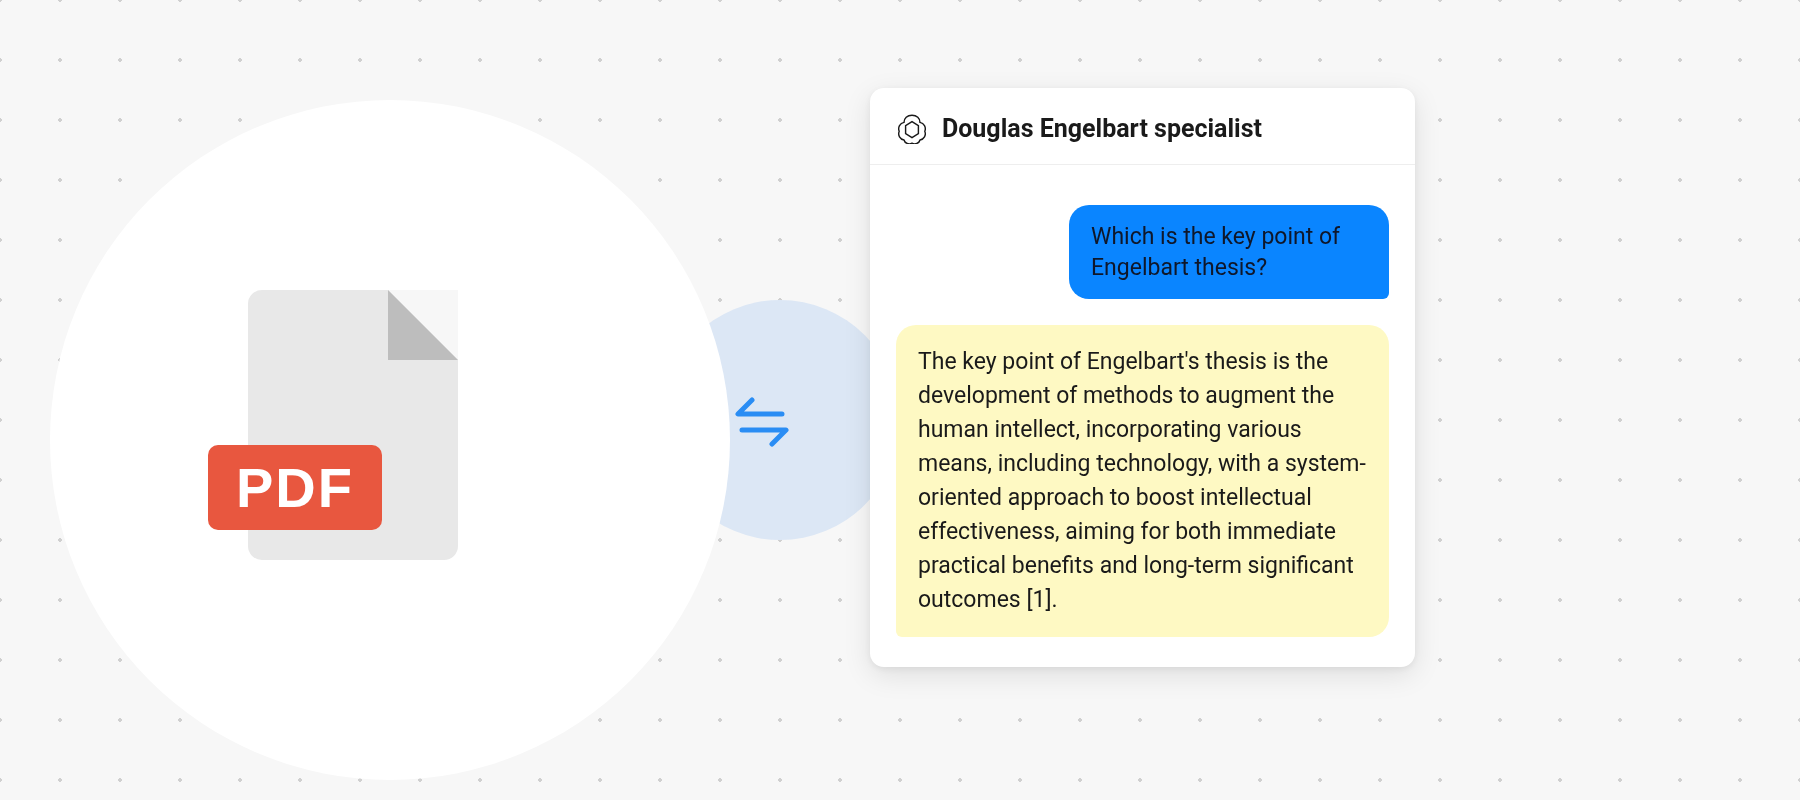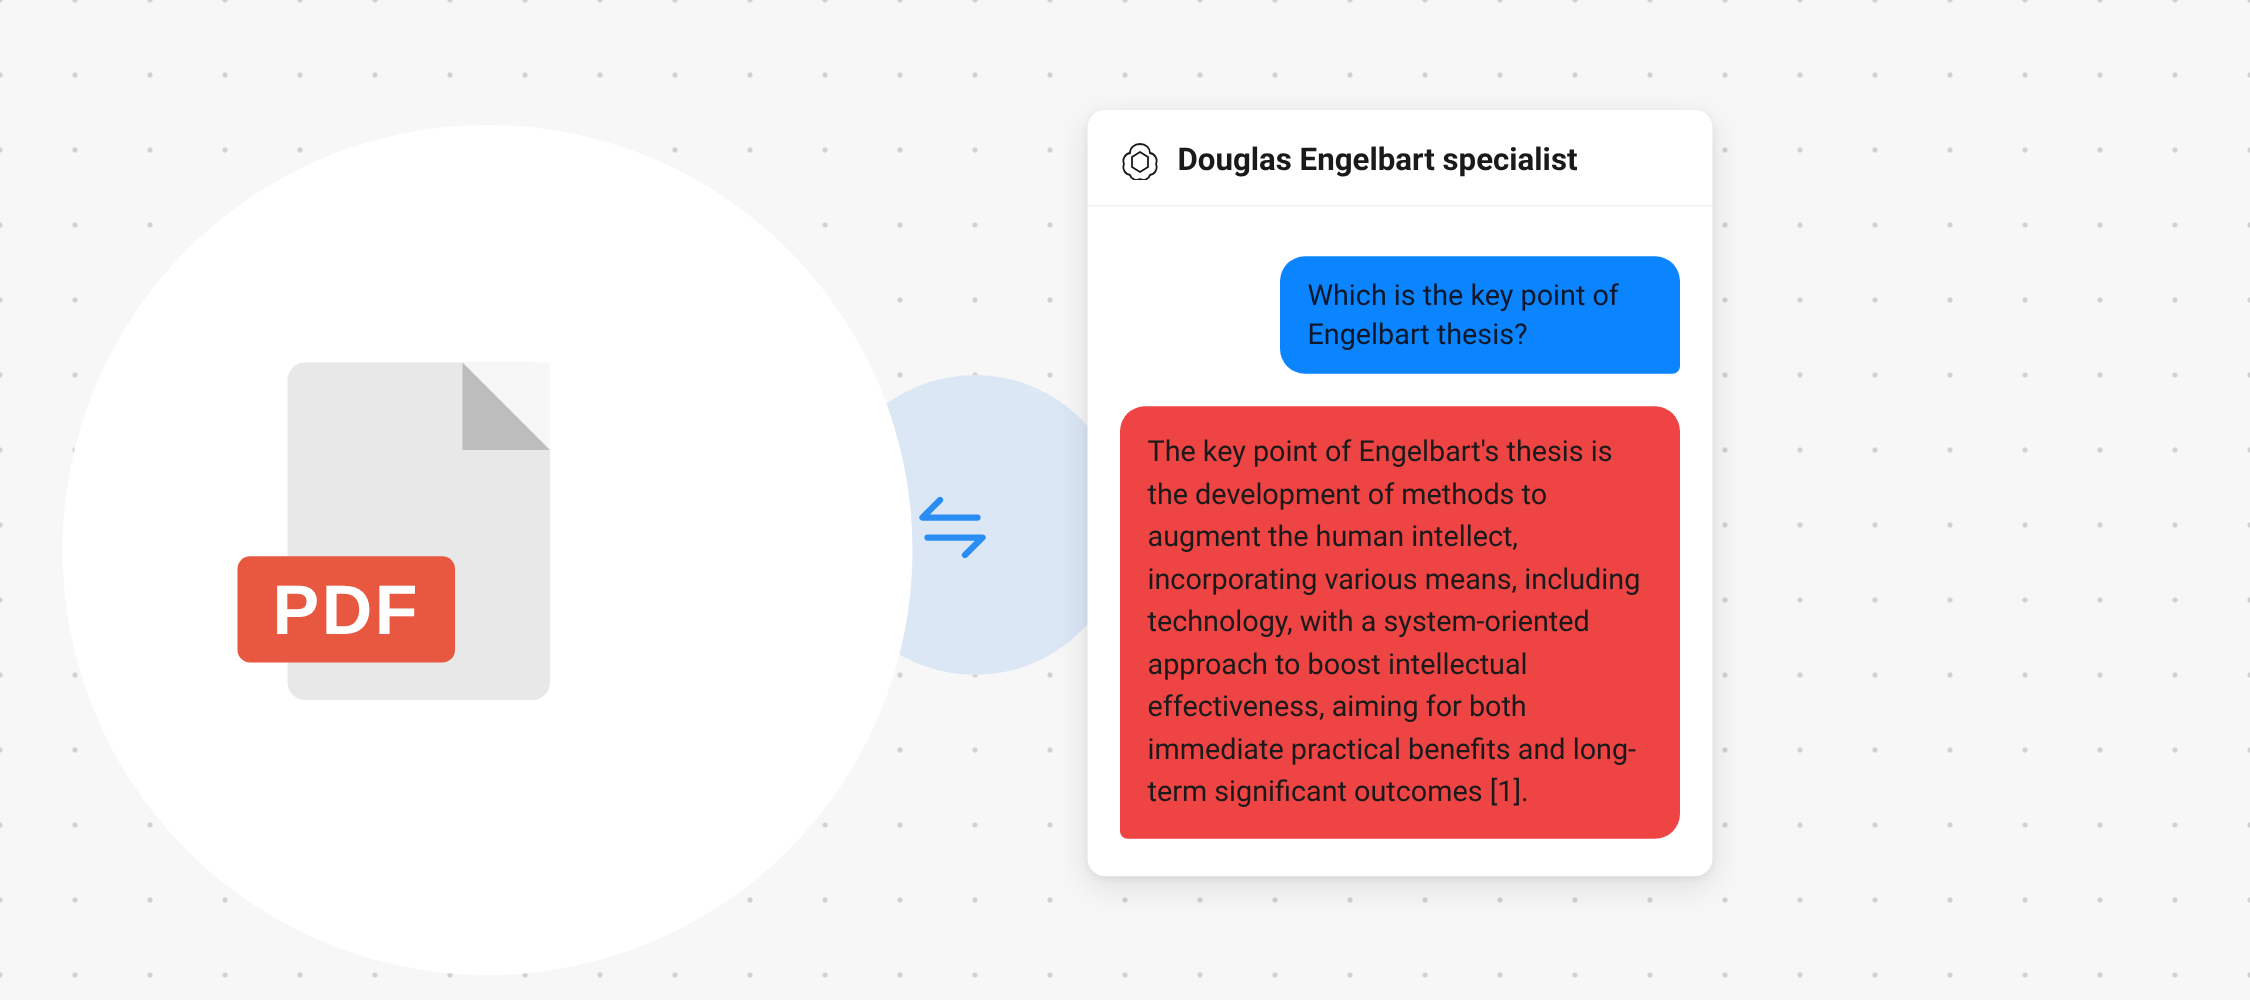--- a/index.html
+++ b/index.html
@@ -41,21 +41,21 @@
       width: 240px;
       height: 240px;
       background: #dce7f5;
       border-radius: 50%;
       left: 660px;
       top: 300px;
     }
     
     .pdf-file {
       position: absolute;
-      left: 230px;
+      left: 248px;
       top: 290px;
       width: 210px;
       height: 270px;
     }
     
     .file-body {
       position: absolute;
       width: 210px;
       height: 270px;
       background: #e8e8e8;
@@ -105,21 +105,21 @@
       left: 730px;
       top: 390px;
       width: 64px;
       height: 64px;
     }
     
     .chat-card {
       position: absolute;
       left: 870px;
       top: 88px;
-      width: 500px;
+      width: 545px;
       background: #ffffff;
       border-radius: 14px;
       box-shadow: 0 8px 28px rgba(0,0,0,0.10), 0 2px 6px rgba(0,0,0,0.06);
       overflow: hidden;
     }
     
     .chat-header {
       display: flex;
       align-items: center;
       gap: 14px;
@@ -159,21 +159,21 @@
       border-bottom-right-radius: 6px;
       max-width: 320px;
     }
     
     .assistant-row {
       display: flex;
       justify-content: flex-start;
     }
     
     .assistant-bubble {
-      background: #ef4444;
+      background: #fef9c3;
       color: #1a1a1a;
       font-size: 23px;
       line-height: 1.48;
       padding: 20px 22px;
       border-radius: 20px;
       border-bottom-left-radius: 6px;
       max-width: 495px;
     }
   </style>
 </head>

